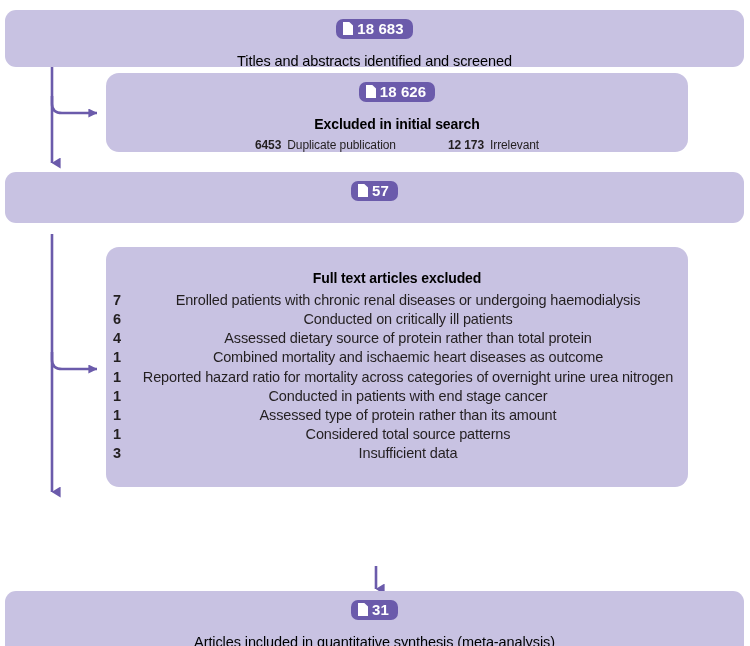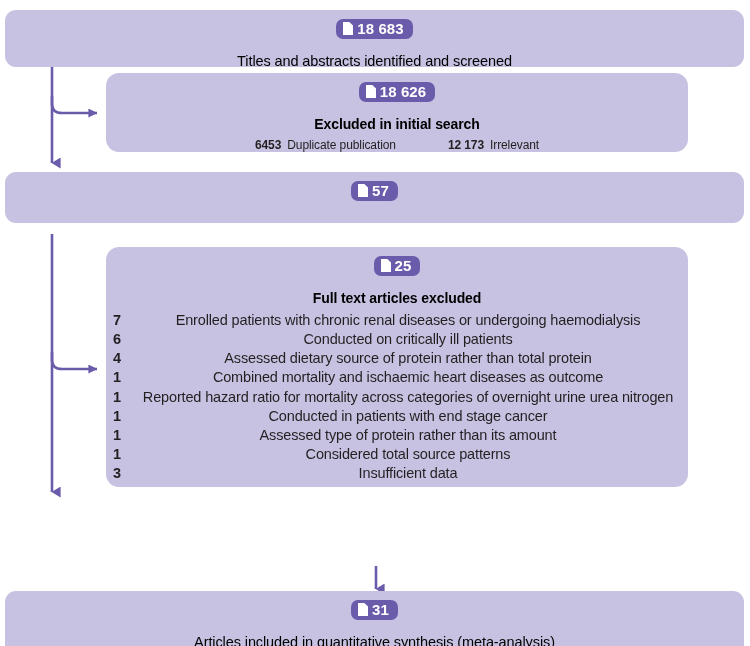--- a/index.html
+++ b/index.html
@@ -152,28 +152,20 @@
       <span class="badge">
         <svg class="doc" viewBox="0 0 10 13">
           <path d="M0 0 H6.3 L10 3.5 V13 H0 Z" fill="#ffffff"></path>
         </svg>
         <span>57</span>
       </span>
     </span>
   </div>
 
   <div class="box indent" style="top:247px;height:240px;padding:9px 0 0 0;">
-    <span class="badge-wrap">
-      <span class="badge">
-        <svg class="doc" viewBox="0 0 10 13">
-          <path d="M0 0 H6.3 L10 3.5 V13 H0 Z" fill="#ffffff"></path>
-        </svg>
-        <span>25</span>
-      </span>
-    </span>
     <span class="caption bold">Full text articles excluded</span>
 
     <ul class="reasons" id="reasons-list" style="margin-left:7px;margin-right:6px;">
         <li>
           <span class="n">7</span>
           <span class="t">Enrolled patients with chronic renal diseases or undergoing haemodialysis</span>
         </li>
         <li>
           <span class="n">6</span>
           <span class="t">Conducted on critically ill patients</span>

